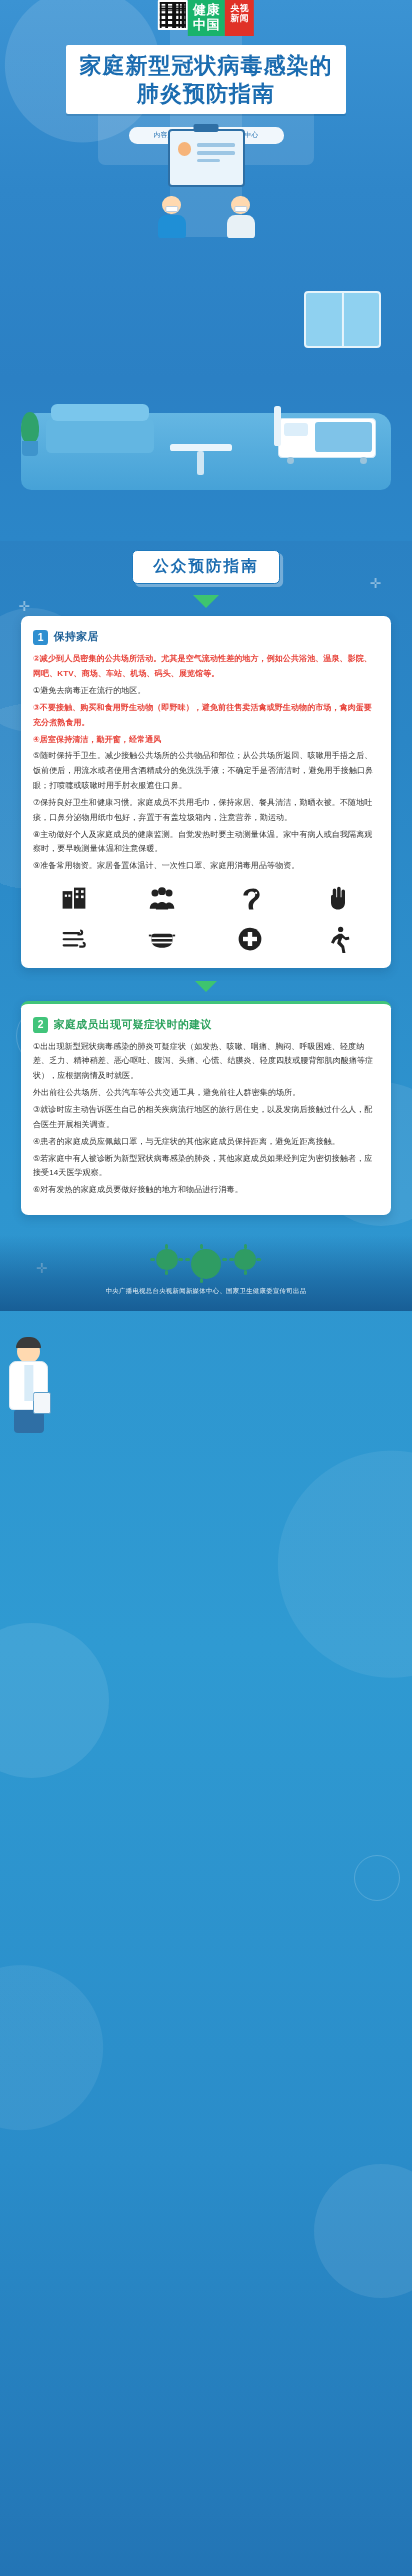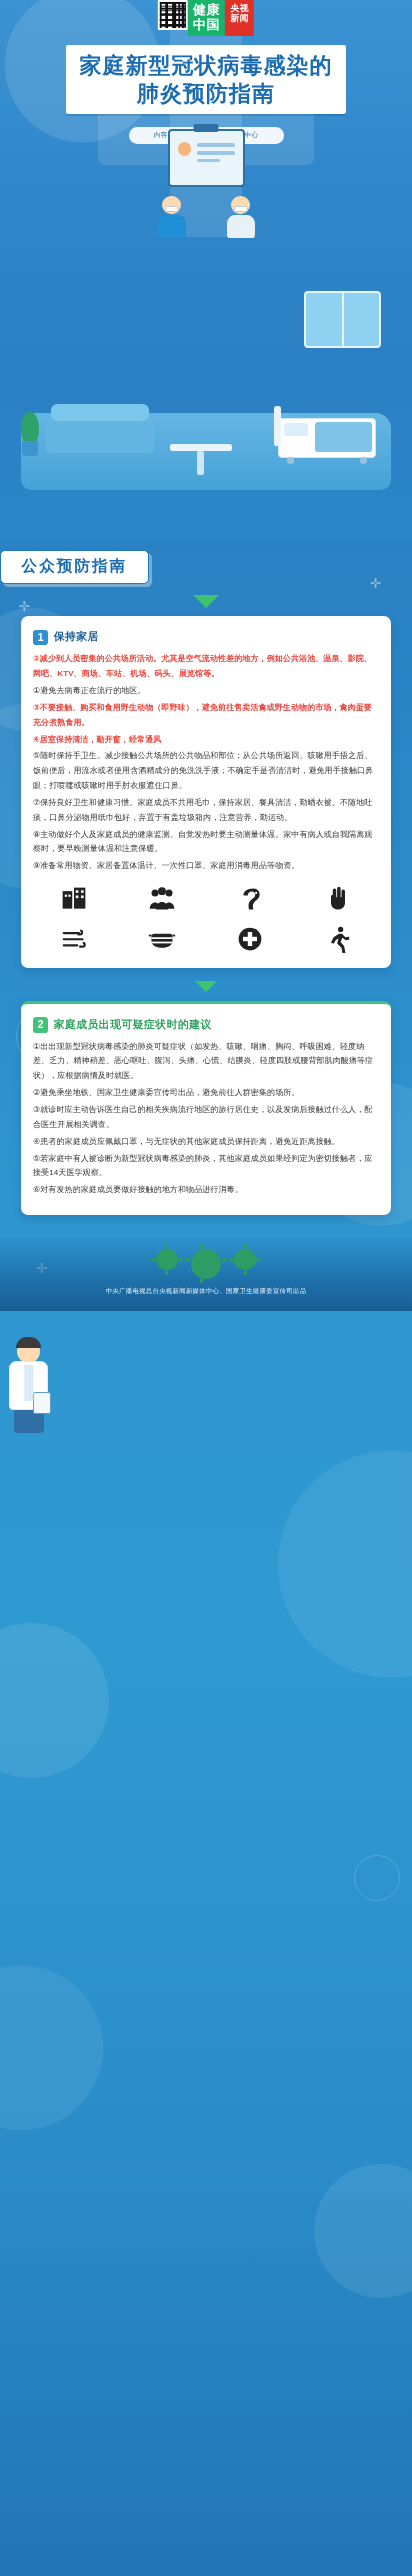--- a/index.html
+++ b/index.html
@@ -146,21 +146,21 @@
     position:absolute; left:18.5px; bottom:49px; width:23px;height:46px;
   }
   .plant .pot{position:absolute;bottom:0;left:3.1px;width:16.5px;height:15.5px;background:#3e94cc;border-radius:0 0 4.1px 4.1px;}
   .plant .leaf{position:absolute;bottom:13.4px;left:2.1px;width:18.5px;height:31px;background:#2fa26b;border-radius:50% 50% 40% 40%;}
   .win {
     position:absolute; right:31px; top:8.2px; width:77px;height:57px;background:#8fd1f0;border-radius:4.1px;border:2.1px solid #e7f4fb;
   }
   .win:after{content:"";position:absolute;left:50%;top:0;width:2.1px;height:100%;background:#e7f4fb;transform:translateX(-50%);}
 
   
-  .sec-title-wrap { position:relative; margin-top:9.3px; z-index:10;}
+  .sec-title-wrap { position:relative; text-align:center; margin-top:9.3px; z-index:10;}
   .sec-title {
     display:inline-block; background:#ffffff; border:1.5px solid #1e79bd; border-radius:5.2px;
     padding:5.2px 20.6px; color:#1b6cb0; font-size:15.5px; font-weight:bold; letter-spacing:2.1px;
     box-shadow: 3.1px 3.1px 0 rgba(255,255,255,.35);
   }
   .lead {
     margin:13.4px 19.6px 0; color:#ffffff; font-size:10.8px; line-height:1.75; font-weight:bold;
     letter-spacing:0.3px;
   }
   .arrow-down {
@@ -409,21 +409,21 @@
       </div>
     <div class="doc-pants"></div>
   </div>
 
   <div class="card green">
     <div class="card-num">
       <div class="num-badge green">2</div>
       <div class="card-heading green">家庭成员出现可疑症状时的建议</div>
     </div>
     <p class="item">①出出现新型冠状病毒感染的肺炎可疑症状（如发热、咳嗽、咽痛、胸闷、呼吸困难、轻度纳差、乏力、精神稍差、恶心呕吐、腹泻、头痛、心慌、结膜炎、轻度四肢或腰背部肌肉酸痛等症状），应根据病情及时就医。</p>
-    <p class="item">②避免乘坐地铁、国家卫生健康委宣传司出品，避免前往人群密集的场所。</p>
+    <p class="item">外出前往公共场所、公共汽车等公共交通工具，避免前往人群密集的场所。</p>
     <p class="item">③就诊时应主动告诉医生自己的相关疾病流行地区的旅行居住史，以及发病后接触过什么人，配合医生开展相关调查。</p>
     <p class="item">④患者的家庭成员应佩戴口罩，与无症状的其他家庭成员保持距离，避免近距离接触。</p>
     <p class="item">⑤若家庭中有人被诊断为新型冠状病毒感染的肺炎，其他家庭成员如果经判定为密切接触者，应接受14天医学观察。</p>
     <p class="item">⑥对有发热的家庭成员要做好接触的地方和物品进行消毒。</p>
   </div>
 
   <div class="footer">
     <div class="virus-row">
       <div class="virus">
           <i></i>

